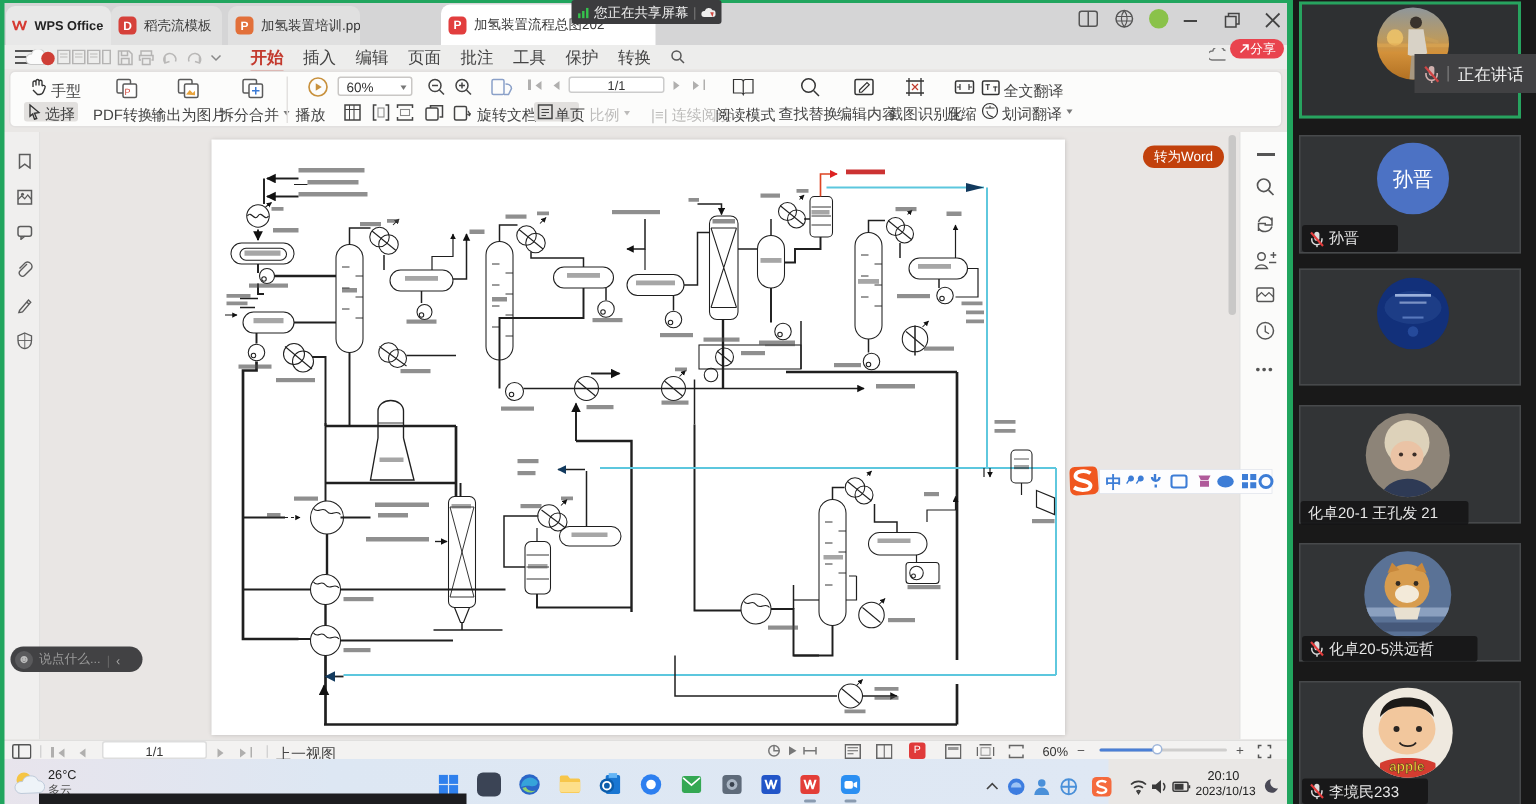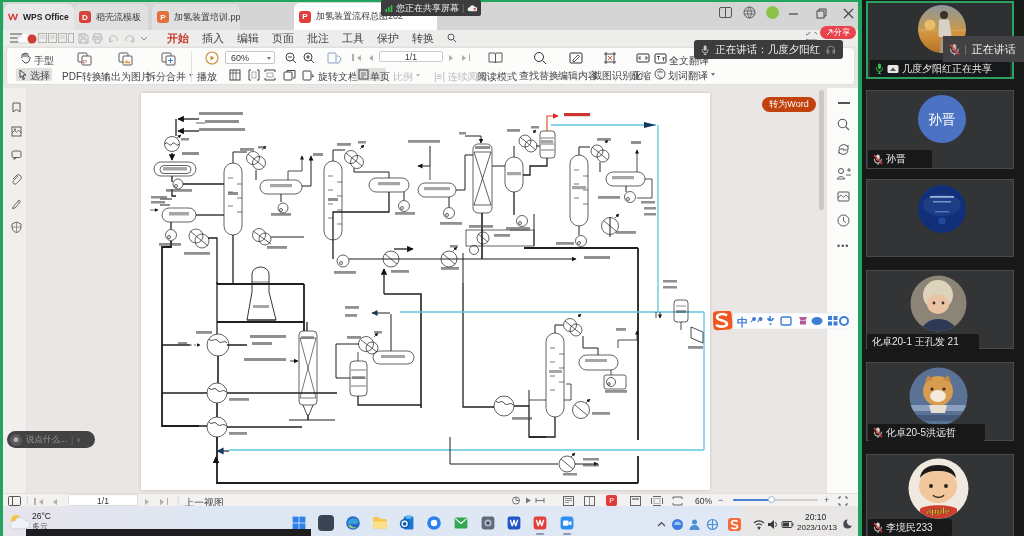--- a/index.html
+++ b/index.html
@@ -817,31 +817,20 @@
     <g clip-path="url(#av1)">
           <rect width="50" height="50" fill="url(#sk1)"></rect>
     <circle cx="13" cy="21" r="5.5" fill="#f0c468" opacity=".85"></circle>
     <rect x="0" y="25" width="50" height="2.5" fill="#e0a952" opacity=".55"></rect>
     <circle cx="27" cy="11" r="4" fill="#39322c"></circle>
     <path d="M22 15.5 h10 l2.5 16 c-4 2.5-9 2.5-13 1z" fill="#d8d2c6"></path>
     <path d="M24 33 l-1.5 17 h7.5 l-1-17z" fill="#a89880"></path>
     <path d="M33 20 l9 3 v2 l-9-2z" fill="#c9a05a" opacity=".7"></path>
         </g>
   </svg>
-  <div class="label" style="left:2px;top:57px;width:140px;height:17px;border-radius:0">
-    <svg width="9" height="11" viewBox="0 0 9 11" style="margin-right:3px">
-          <rect x="3" y="0.5" width="3" height="5.5" rx="1.5" fill="#35c24d"></rect>
-          <path d="M1.5 4.5 v1 a3 3 0 0 0 6 0 v-1 M4.5 8.5 V10.5 M3 10.5 h3" fill="none" stroke="#35c24d"></path>
-        </svg>
-    <svg width="12" height="10" viewBox="0 0 12 10" style="margin-right:3px">
-          <rect x="0.5" y="1" width="11" height="8" rx="1.5" fill="#e8e8e8"></rect>
-          <path d="M3 7 L6 3.5 L9 7z" fill="#555"></path>
-        </svg>
-    <span style="font-size:10px">几度夕阳红正在共享</span>
-  </div>
 </div>
 <div class="cell" style="top:90px;height:79px">
   <svg class="abs" style="left:51px;top:4px" width="48" height="48" viewBox="0 0 48 48">
         <circle cx="24" cy="24" r="24" fill="#4c72c4"></circle>
         <text x="24" y="29" text-anchor="middle" font-size="13.5" fill="#fff">孙晋</text>
       </svg>
   <div class="label" style="left:1px;top:59px;width:64px;height:18px">
     <svg width="10" height="11" viewBox="0 0 10 11" style="margin-right:3px">
           <rect x="3.2" y="0.5" width="3.4" height="6" rx="1.7" fill="#ddd"></rect>
           <path d="M1.5 4.8 v1 a3.2 3.2 0 0 0 6.8 0 v-1 M5 9 V10.8" fill="none" stroke="#ddd"></path>
@@ -948,30 +937,20 @@
         <rect x="3.8" y="3" width="2" height="6" fill="#35c24d"></rect>
         <rect x="7.1" y="0.5" width="2" height="8.5" fill="#35c24d"></rect>
       </svg>
   <span>您正在共享屏幕</span>
   <span style="color:#777;margin:0 3px">|</span>
   <svg width="12" height="9" viewBox="0 0 12 9">
         <path d="M3 8 a2.5 2.5 0 0 1 .5-5 a3.5 3.5 0 0 1 6.5-.5 a2.5 2.5 0 0 1 .5 5.5z" fill="#eee"></path>
         <path d="M8 4 l2 4 l1-4z" fill="#d04a42"></path>
       </svg>
 </div>
-<div class="darkbox" style="left:694px;top:40px;width:149px;height:19px;border-radius:3px;font-size:10.5px;padding:0 7px">
-  <svg width="10" height="12" viewBox="0 0 10 12" style="margin-right:6px">
-        <rect x="3.2" y="0.5" width="3.6" height="6.5" rx="1.8" fill="#ccc"></rect>
-        <path d="M1.5 5 v1.2 a3.5 3.5 0 0 0 7 0 V5 M5 9.7 V11.5 M3.4 11.5 h3.2" fill="none" stroke="#ccc"></path>
-      </svg>
-  <span>正在讲话：几度夕阳红</span>
-  <svg width="12" height="11" viewBox="0 0 12 11" style="margin-left:6px">
-        <path d="M1.5 9 V6 a4.5 4.5 0 0 1 9 0 V9 M1.5 6.5 h2 V10 h-2z M10.5 6.5 h-2 V10 h2z" fill="none" stroke="#9a9a9a" stroke-width="1"></path>
-      </svg>
-</div>
 <div class="darkbox" style="left:943px;top:36px;width:81px;height:26px;font-size:11px;padding:0 6px;background:#414143">
   <svg width="11" height="13" viewBox="0 0 10 11" style="margin-right:4px">
         <rect x="3.2" y="0.5" width="3.4" height="6" rx="1.7" fill="#cfb0ae"></rect>
         <path d="M1.5 4.8 v1 a3.2 3.2 0 0 0 6.8 0 v-1 M5 9 V10.8" fill="none" stroke="#cfb0ae"></path>
         <line x1="1" y1="1" x2="9" y2="10" stroke="#d04545" stroke-width="1.4"></line>
       </svg>
   <span style="color:#777;margin-right:5px">|</span>
   <span>正在讲话</span>
 </div>
 <div class="darkbox" style="left:7px;top:431px;width:88px;height:17px;border-radius:9px;font-size:8.5px;padding:0 3px;background:#424244">

